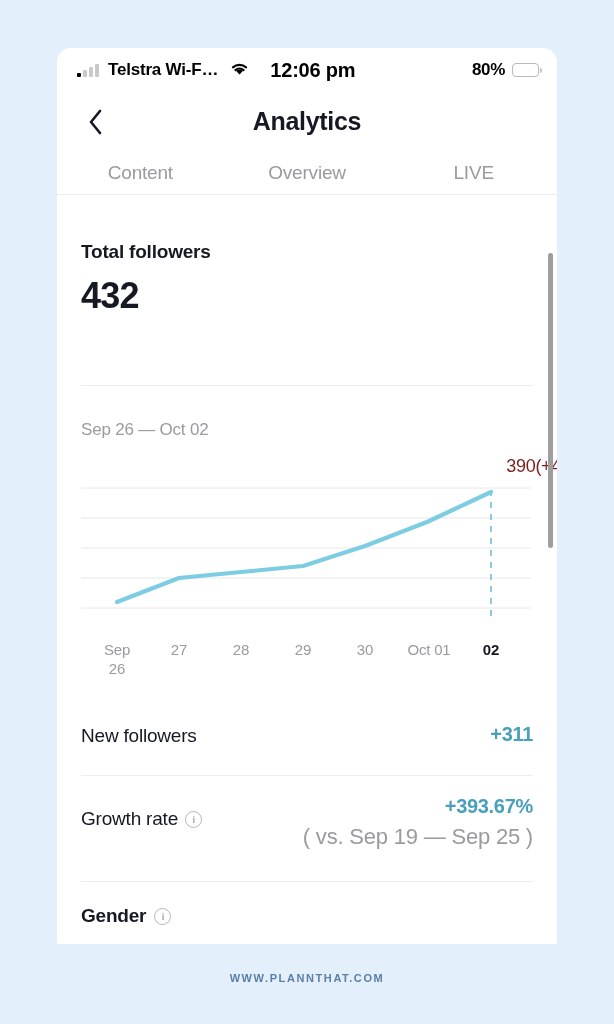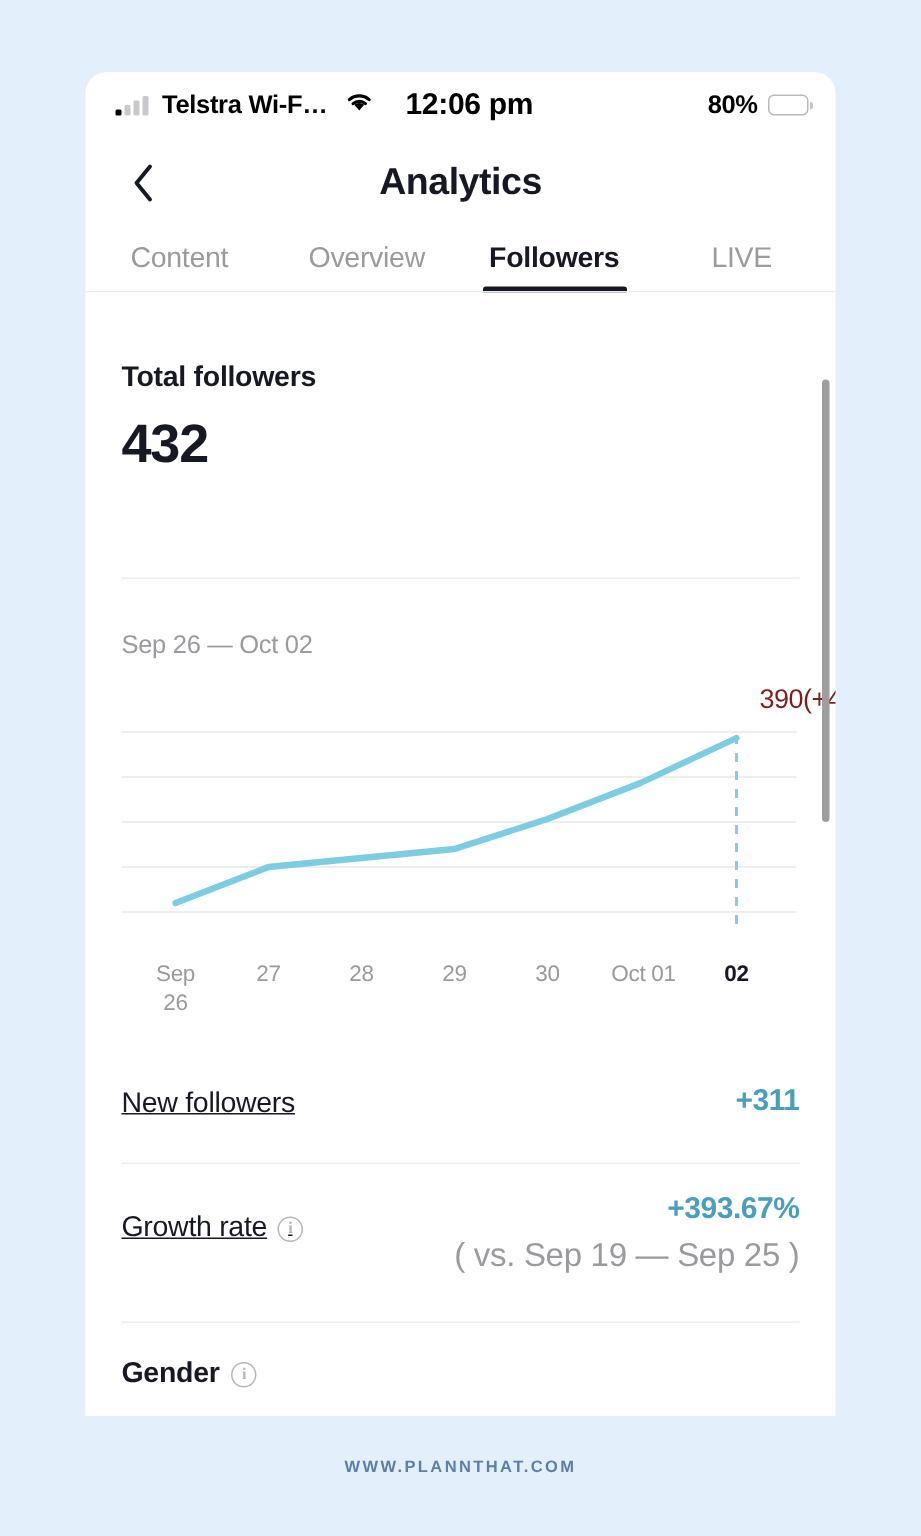--- a/index.html
+++ b/index.html
@@ -116,21 +116,21 @@
   .xaxis { position: absolute; left: 24px; top: 445px; width: 466px; height: 48px; }
   .xtick {
     position: absolute; font-size: 15px; color: #9a9a9f; text-align: center;
     line-height: 19px; letter-spacing: -.2px; transform: translateX(-50%);
   }
   .xtick.sel { color: #161823; font-weight: 600; }
 
   
   .row-label {
     position: absolute; left: 24px; font-size: 19px; color: #161823; letter-spacing: -.2px;
-    display: flex; align-items: center; gap: 7px; text-decoration: underline;
+    display: flex; align-items: center; gap: 7px;
   }
   .row-value-main {
     position: absolute; right: 24px; text-align: right;
     font-size: 20px; font-weight: 700; color: #4a9fbd; letter-spacing: -.3px;
   }
   .row-value-sub {
     position: absolute; right: 24px; text-align: right;
     font-size: 22px; color: #9a9a9f; letter-spacing: -.2px;
   }
   .info-icon {
@@ -189,24 +189,20 @@
       </div>
     </div>
 
     <div class="tabs">
       <div class="tab">
         <span>Content</span>
       </div>
       <div class="tab">
         <span>Overview</span>
       </div>
-      <div class="tab active">
-        <span>Followers</span>
-        <span class="tab-underline"></span>
-      </div>
       <div class="tab">
         <span>LIVE</span>
       </div>
     </div>
     <div class="tabs-divider"></div>
 
     <div class="content">
 
       <div class="section-label" style="top:46px">Total followers</div>
       <div class="big-number" style="top:80px">432</div>

